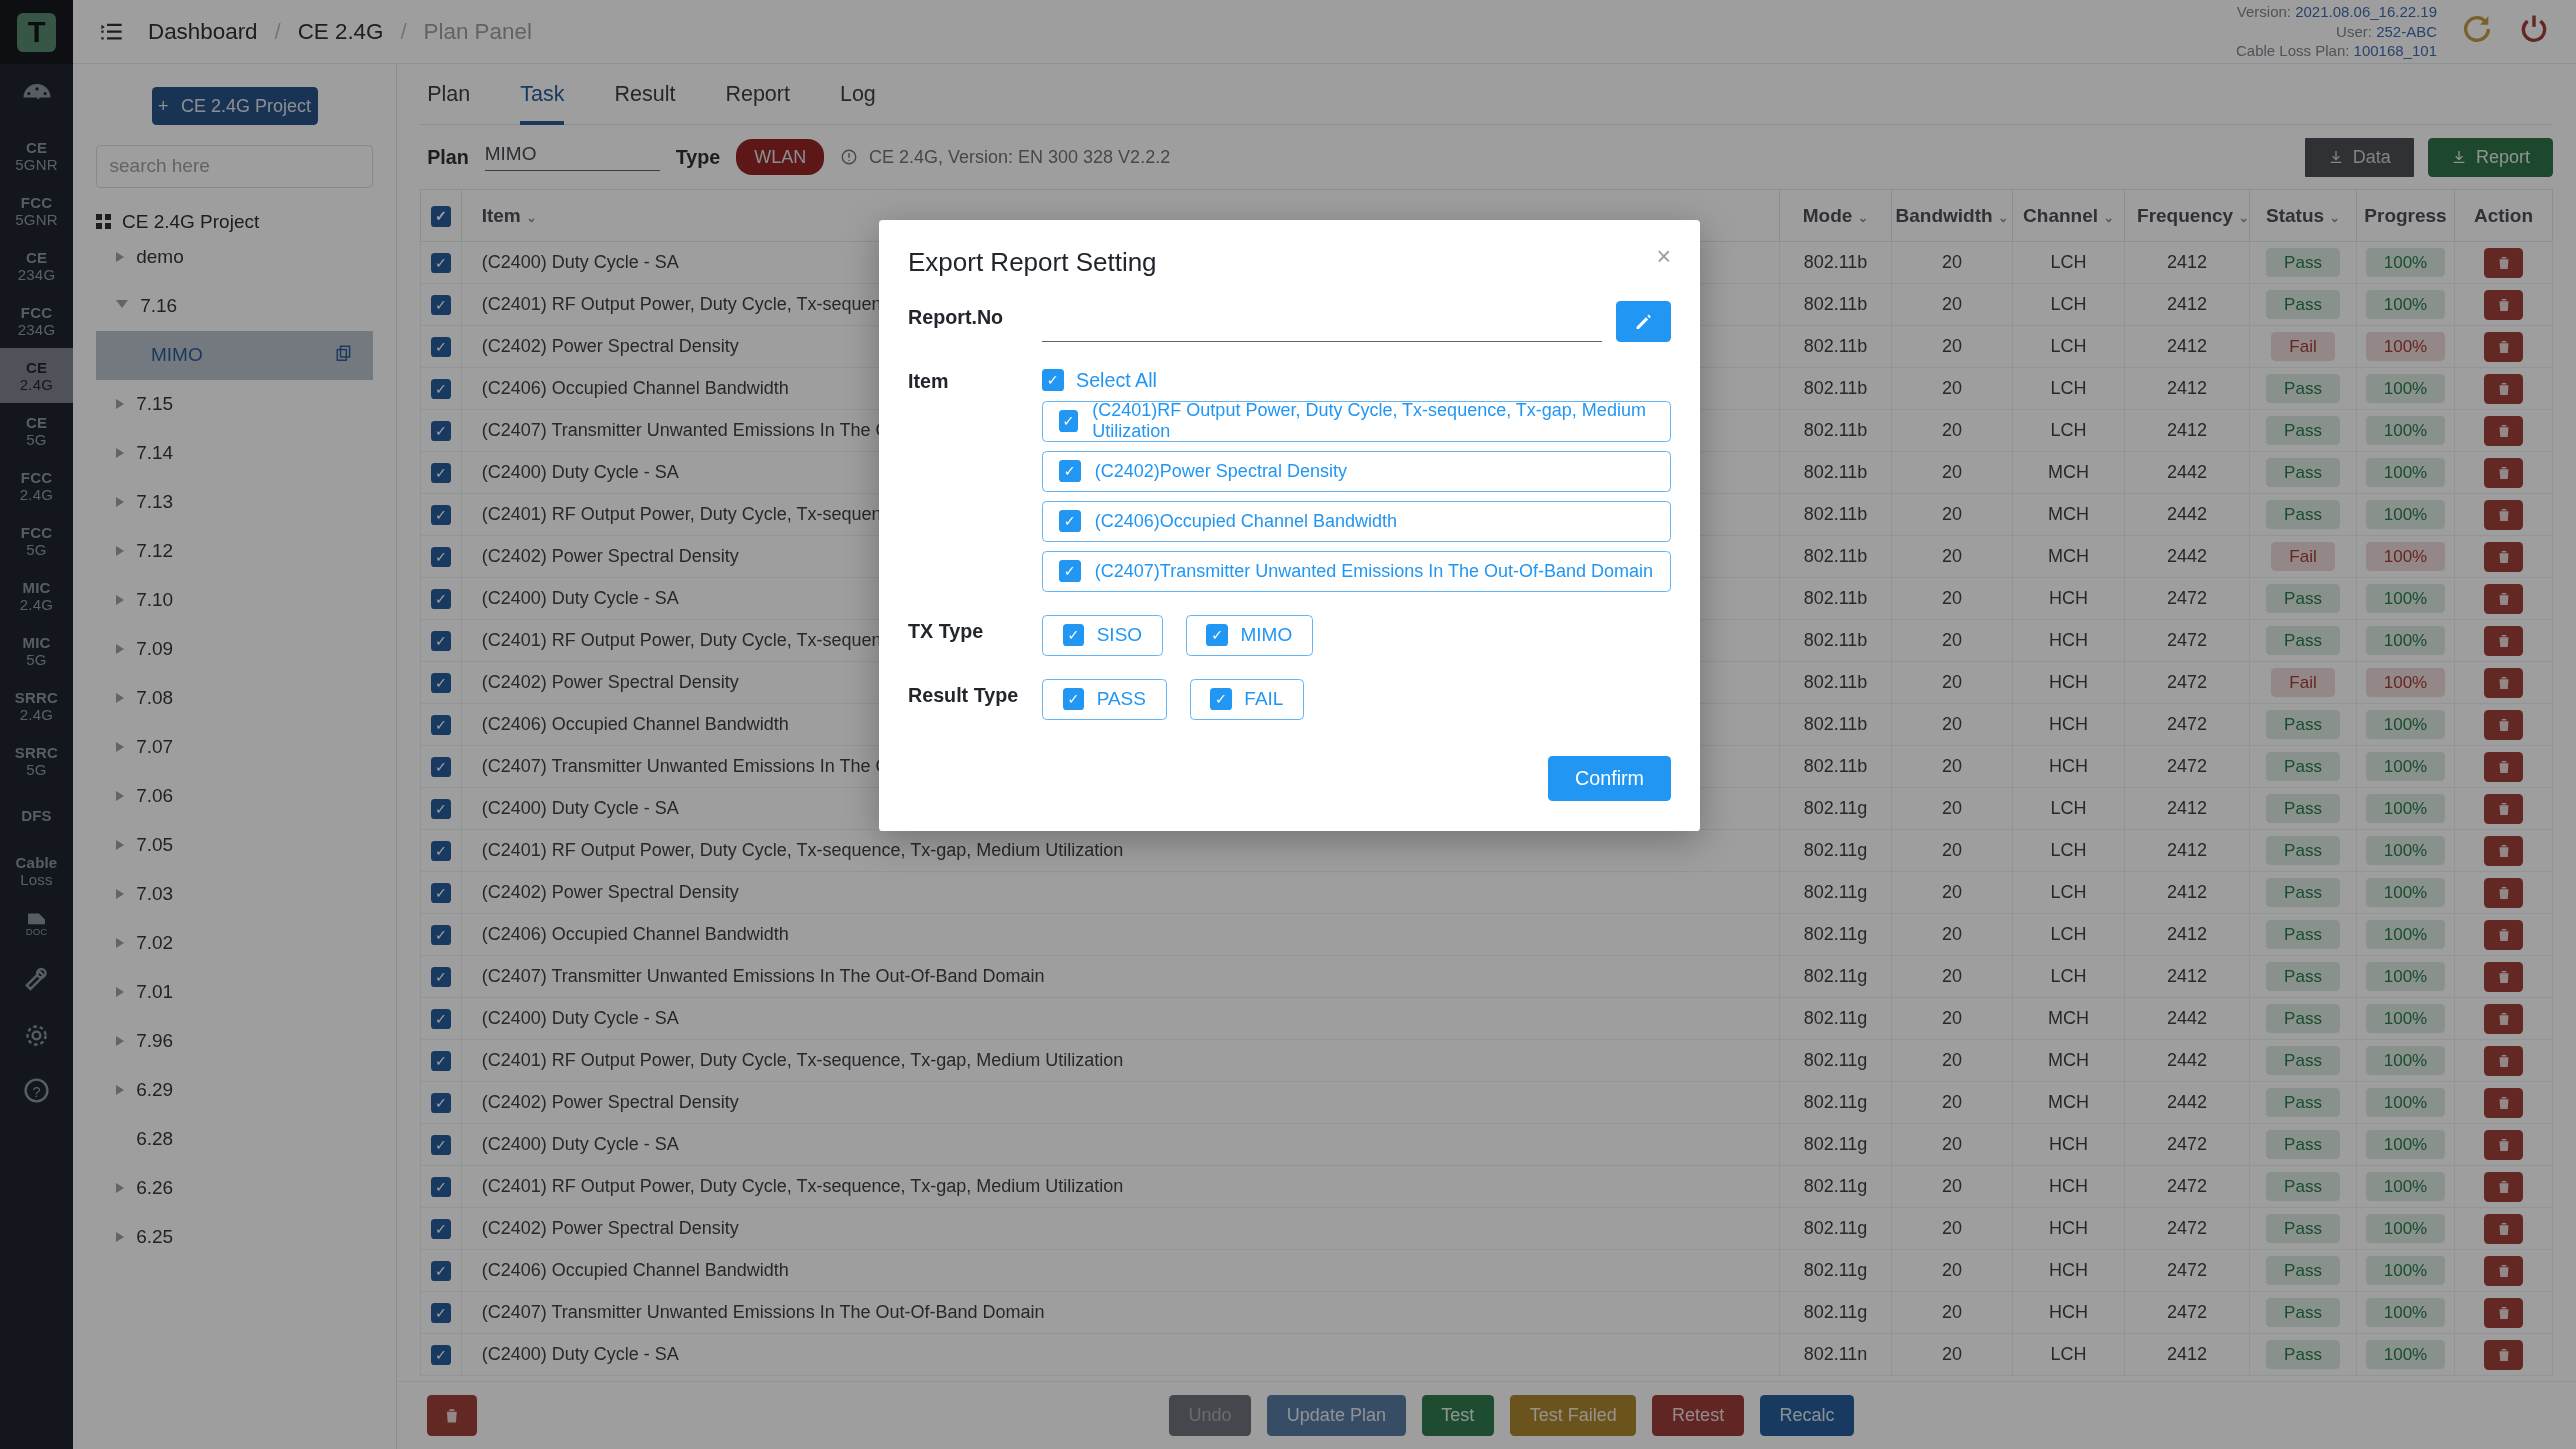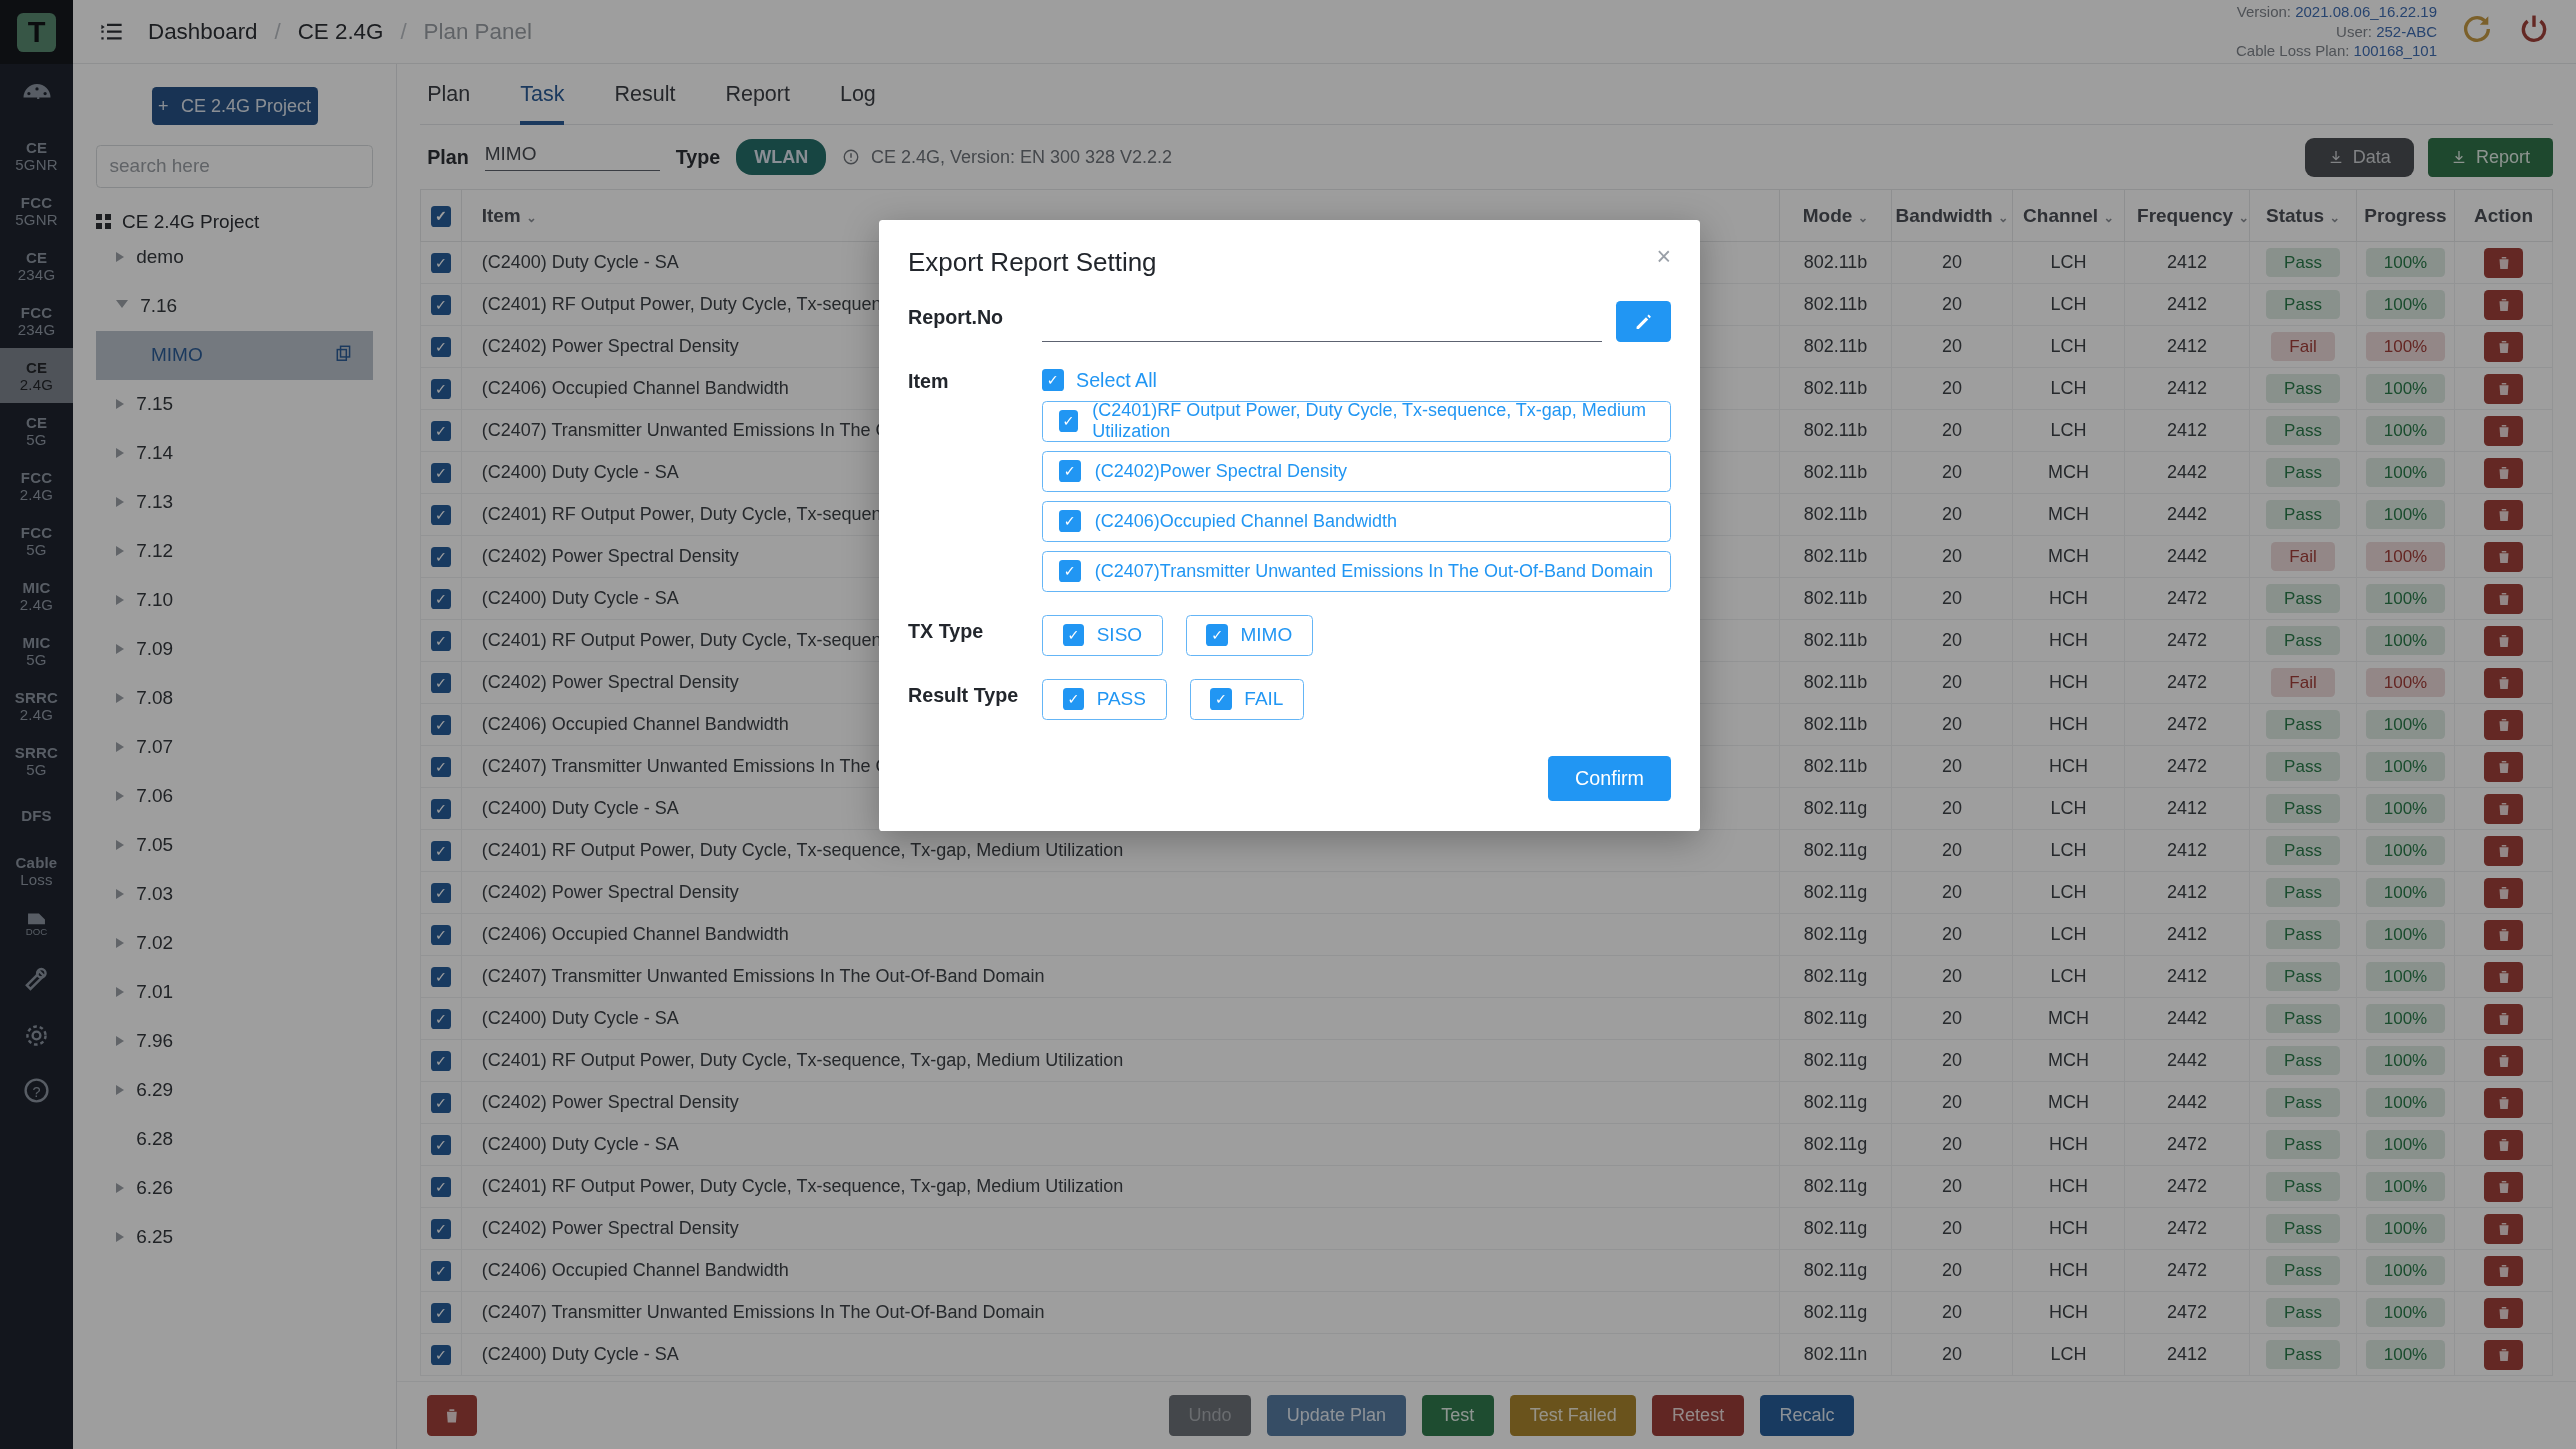--- a/index.html
+++ b/index.html
@@ -59,24 +59,24 @@
   
   .main { position:absolute; left:397px; top:64px; right:0; bottom:0; background:#fff; z-index:2; padding:0 23px;}
   .tabs { display:flex; gap:50px; height:61px; align-items:center; border-bottom:0.9px solid #e2e5e9; padding-left:7.2px;}
   .tab { font-size:21.5px; color:#3a3f47; height:61px; display:flex;align-items:center; position:relative;}
   .tab.active { color:#1a5fb0;}
   .tab.active:after { content:""; position:absolute; left:0;right:0;bottom:0;height:3.6px;background:#1a5fb0;}
 
   .subbar { height:64px; display:flex; align-items:center; gap:16px; padding-left:7.2px;}
   .lbl { font-size:19.7px; font-weight:bold; color:#2c3038;}
   .planfield { width:175px; border-bottom:0.9px solid #5c6270; font-size:19px; color:#454b54; padding-bottom:4.5px;}
-  .wlan { background:#0f766e; color:#dbe6f3; border-radius:16px; padding:7.2px 18px; font-size:18px;font-weight:bold;}
+  .wlan { background:#b91c1c; color:#dbe6f3; border-radius:16px; padding:7.2px 18px; font-size:18px;}
   .vernote { display:flex; align-items:center; gap:10.7px; color:#6d747d; font-size:18px;}
   .subbar-right { margin-left:auto; display:flex; gap:14.3px;}
-  .btn-data { background:#4b4f55; color:#cfd3d8; border-radius:9px; padding:9px 23px; font-size:18px; display:flex;align-items:center;gap:9px;}
+  .btn-data { background:#4b4f55; color:#cfd3d8; border-radius:1px; padding:9px 23px; font-size:18px; display:flex;align-items:center;gap:9px;}
   .btn-report { background:#1e7a41; color:#dff0e5; border-radius:4.5px; padding:9px 23px; font-size:18px; display:flex;align-items:center;gap:9px;}
 
   
   table { width:100%; border-collapse:collapse; table-layout:fixed; }
   thead th { height:52px; font-size:19px; font-weight:bold; color:#4a5059; border:0.9px solid #e4e7ea; background:#fff;}
   tbody td { height:42px; font-size:18px; color:#3c424a; border:0.9px solid #eceef1; text-align:center;}
   td.item { text-align:left; padding-left:19.7px; }
   .cbx { width:20.6px;height:20.6px;border-radius:3.6px;background:#1461b5; display:inline-flex;align-items:center;justify-content:center;
          color:#fff; font-size:14.3px;}
   .chev { font-size:12.5px; color:#8a9099; margin-left:5.4px;}

